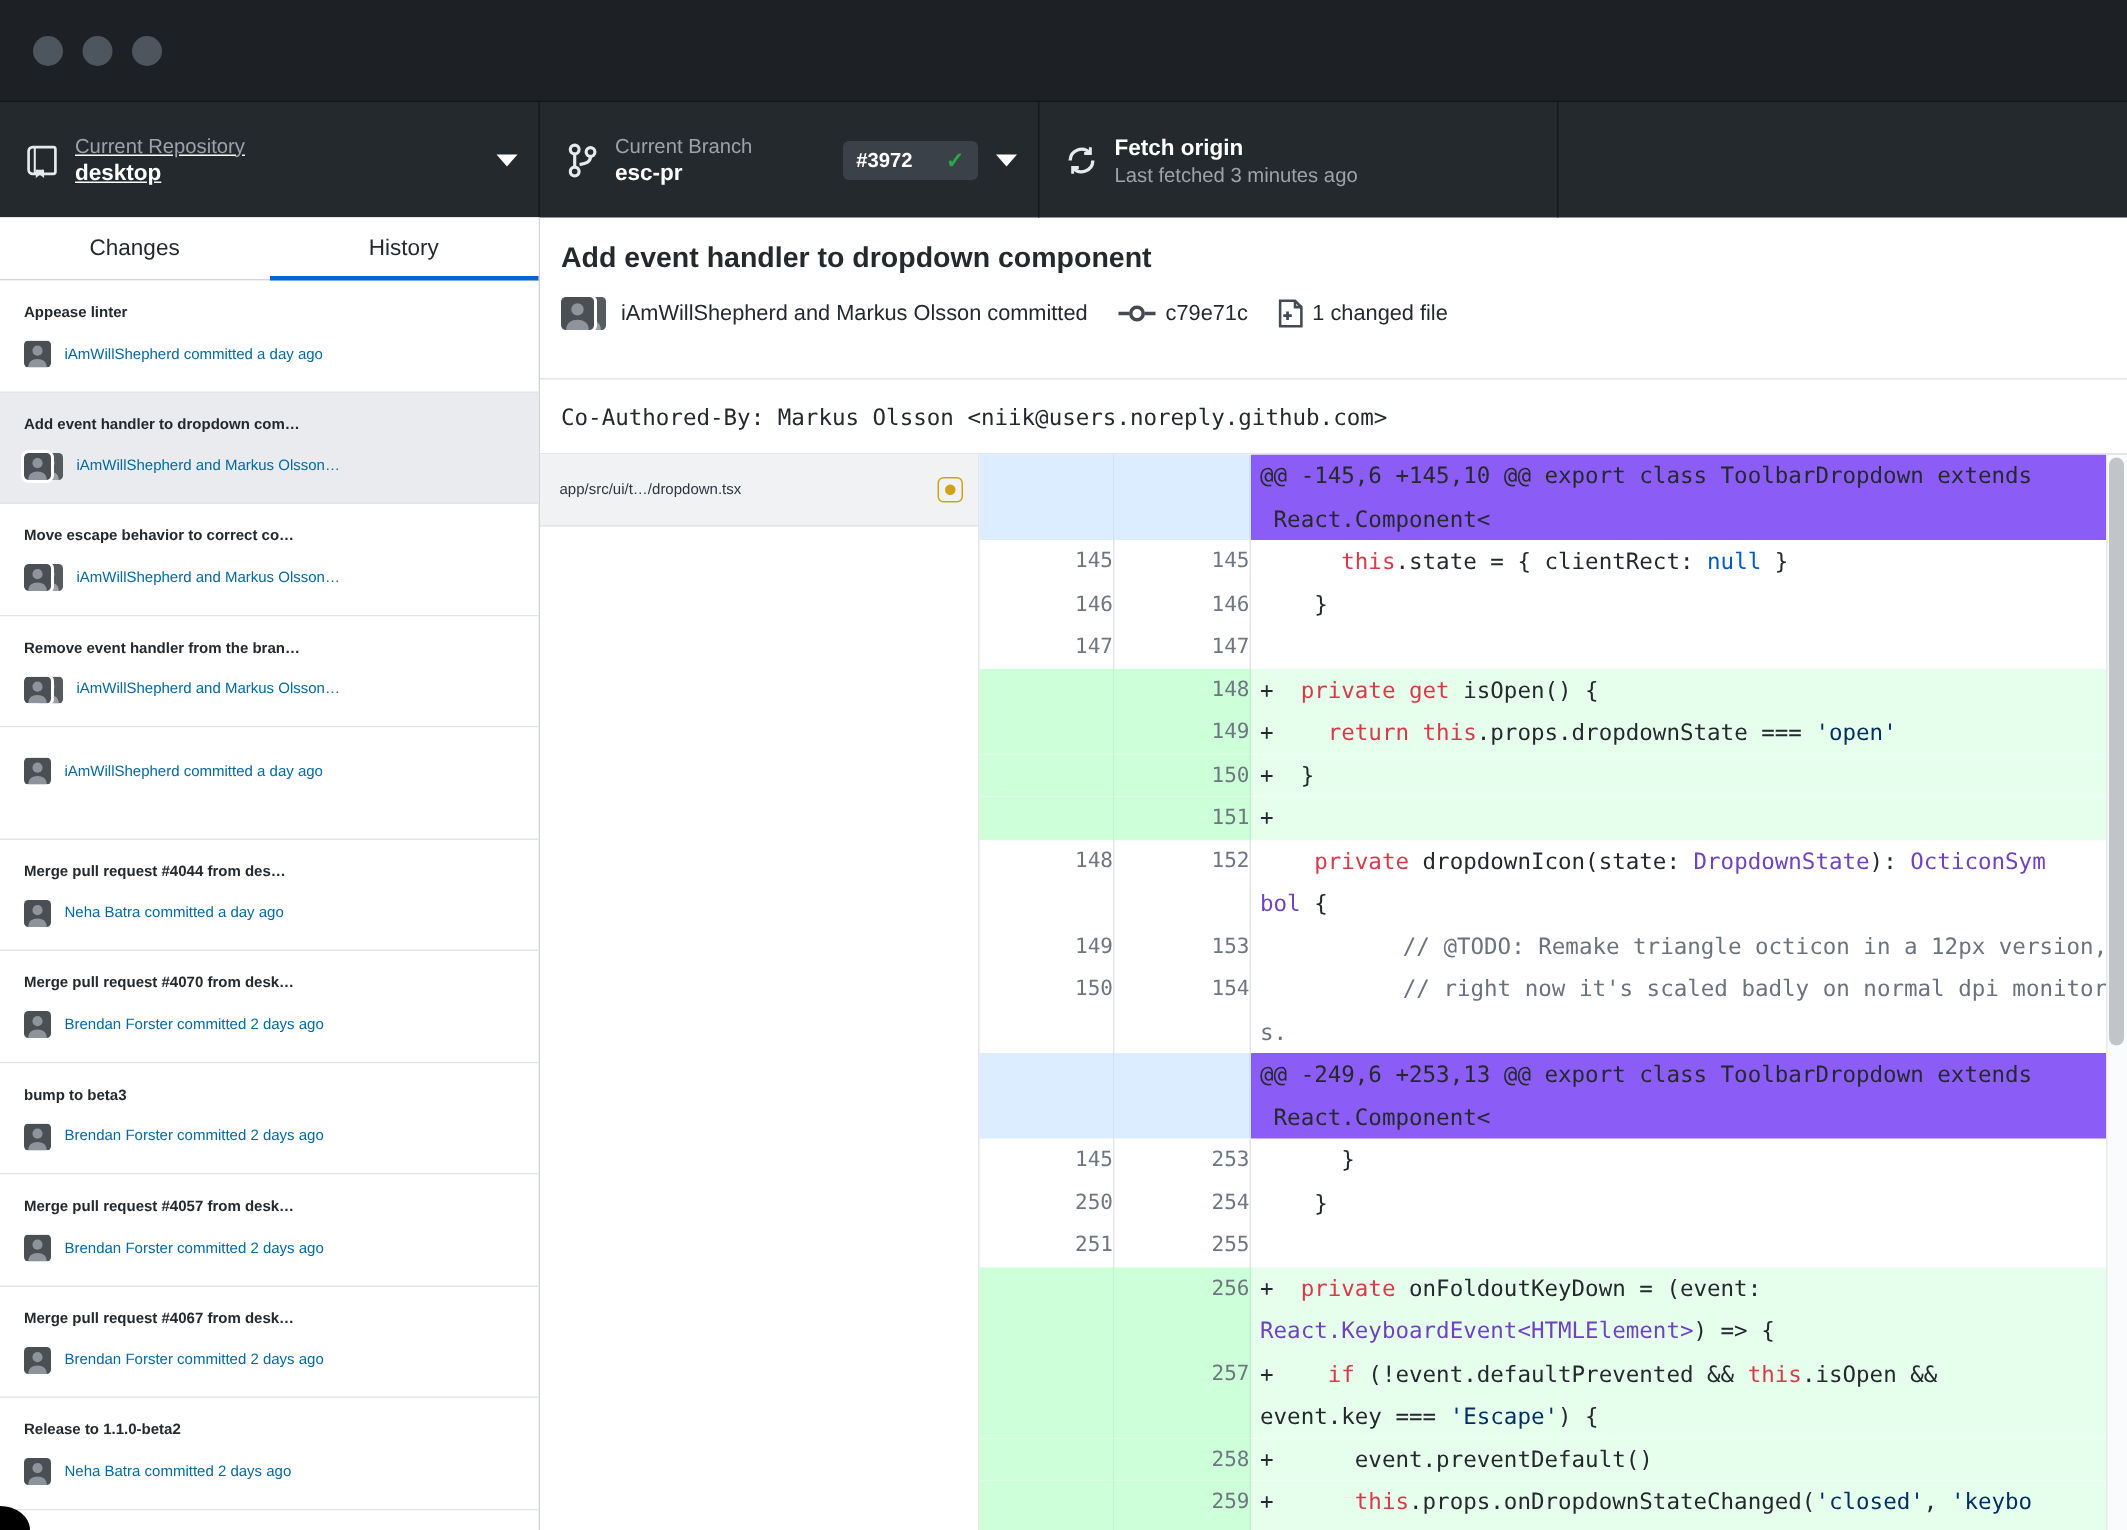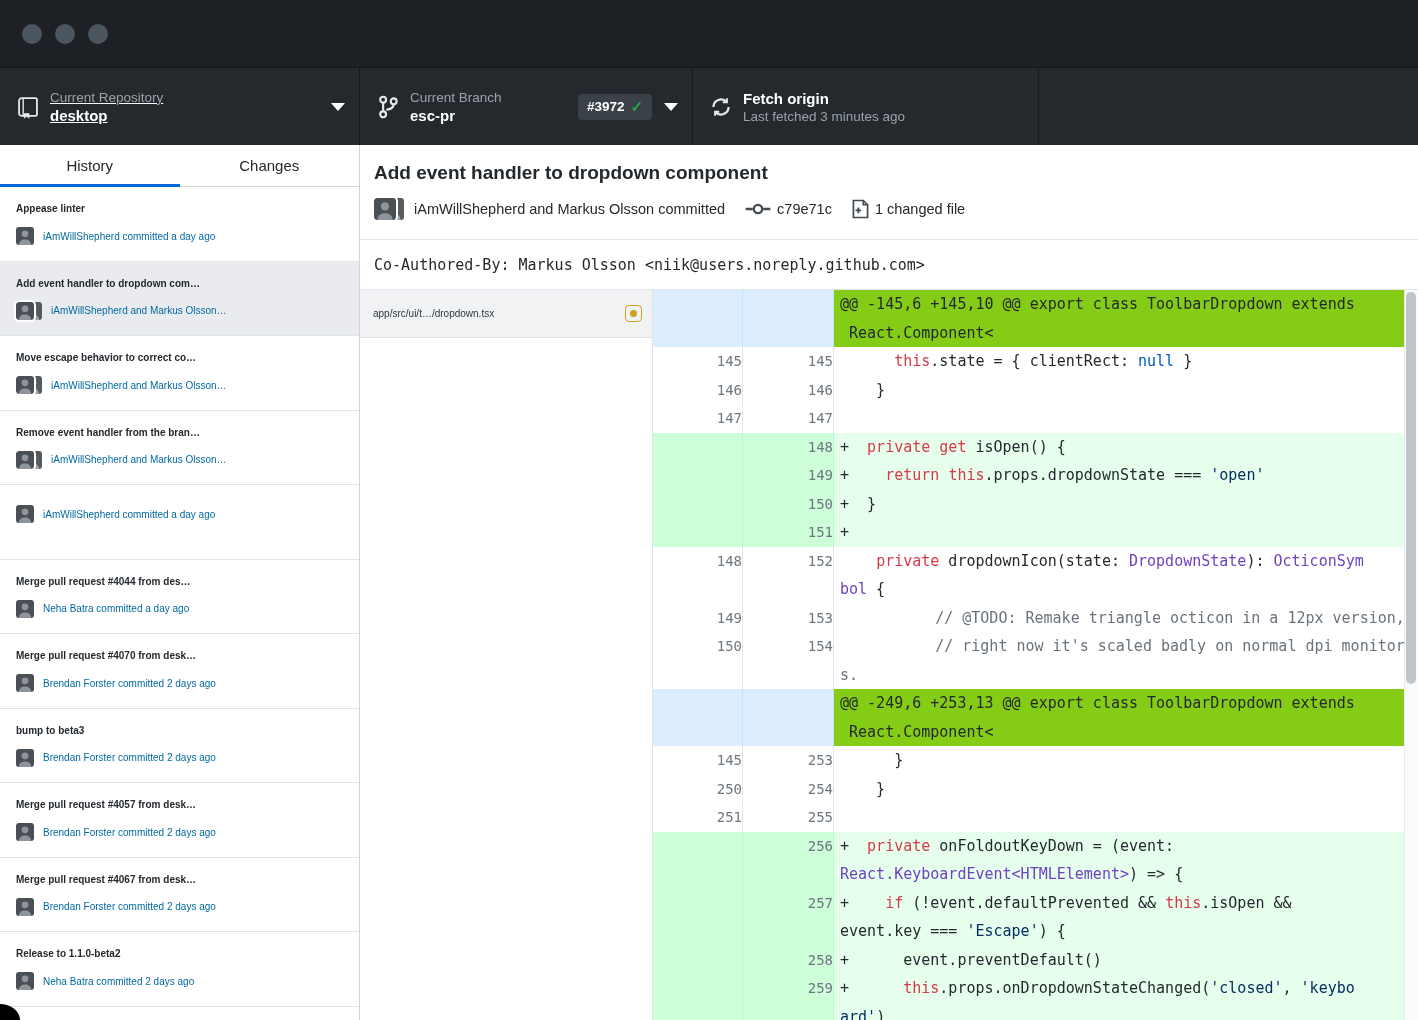--- a/index.html
+++ b/index.html
@@ -20,21 +20,21 @@
   .tb-section.repo { width:360px;text-decoration:underline; }
   .tb-section.branch { width:333px; }
   .tb-section.fetch { width:346px; }
   .tb-icon { flex:0 0 auto; width:24px; margin-right:10px; display:flex; align-items:center; justify-content:center; }
   .tb-text { flex:1 1 auto; min-width:0; }
   .tb-label { font-size:13.5px; color:#9ba2a9; line-height:17px; }
   .tb-value { font-size:15px; font-weight:bold; color:#fff; line-height:19px; }
   .chevron { flex:0 0 auto; width:0; height:0; border-left:7px solid transparent;
     border-right:7px solid transparent; border-top:8px solid #fff; margin-left:12px; }
   .pr-badge { flex:0 0 auto; background:#3b4148; border-radius:4px; padding:4px 9px; font-size:13.5px;
-    font-weight:bold; color:#fff; display:flex; align-items:center; gap:6px; margin-left:10px; }
+    font-weight:bold; color:#fff; display:flex; align-items:center; gap:22px; margin-left:10px; }
   .pr-badge .check { color:#28a745; font-weight:bold; font-size:15px; }
 
   
   .content { flex:1 1 auto; display:flex; min-height:0; }
 
   
   .sidebar { width:360px; flex:0 0 auto; border-right:1px solid #d1d5da; display:flex; flex-direction:column; background:#fff; }
   .tabs { height:42px; flex:0 0 auto; display:flex; border-bottom:1px solid #d1d5da; }
   .tab { flex:1; background:#fff; border:none; font-family:inherit; font-size:15px; color:#24292e; cursor:pointer; position:relative; }
   .tab.active::after { content:""; position:absolute; left:0; right:0; bottom:-1px; height:3px; background:#0366d6; }
@@ -47,21 +47,21 @@
   .avatars.double { width:26px; }
   .avatar { position:absolute; top:0; left:0; width:18px; height:18px; border-radius:3px; overflow:hidden; display:block; }
   .avatar.back { left:8px; }
   .avatars.double .avatar.front { outline:2px solid #fff; }
   .avatar svg { display:block; }
   .c-meta-text { font-size:10px; color:#0369a1; white-space:nowrap; overflow:hidden; }
   .corner-blob { position:absolute; left:0; bottom:0; width:20px; height:16px; background:#000; border-top-right-radius:100%; }
 
   
   .main { flex:1 1 auto; display:flex; flex-direction:column; min-width:0; }
-  .commit-header { height:95px; flex:0 0 auto; padding:15px 24px 0 14px; border-bottom:1px solid #e1e4e8; }
+  .commit-header { height:108px; flex:0 0 auto; padding:15px 24px 0 14px; border-bottom:1px solid #e1e4e8; }
   .commit-title { font-size:19px; font-weight:bold; color:#24292e; line-height:25px; }
   .commit-meta { display:flex; align-items:center; margin-top:13px; font-size:14.5px; color:#24292e; }
   .commit-meta .avatars { height:22px; width:22px; margin-right:10px; }
   .commit-meta .avatars.double { width:30px; }
   .commit-meta .avatar { width:22px; height:22px; }
   .meta-item { display:flex; align-items:center; margin-right:20px; }
   .meta-icon { margin-right:6px; display:flex; align-items:center; }
   .coauthor-bar { height:50px; flex:0 0 auto; display:flex; align-items:center; padding-left:14px;
     border-bottom:1px solid #e1e4e8; font-family:"DejaVu Sans Mono", monospace; font-size:15px; color:#24292e; }
 
@@ -77,21 +77,21 @@
 
   .diff { flex:1 1 auto; overflow:hidden; font-family:"DejaVu Sans Mono", monospace; font-size:15px; line-height:28.5px; }
   .diff-row { display:flex; align-items:stretch; }
   .cell-old, .cell-new { flex:0 0 auto; width:90px; text-align:right; color:#6e7781;
     font-size:14px; border-right:1px solid #e1e4e8; }
   .cell-new { width:91px; }
   .cell-code { flex:1 1 auto; min-width:0; padding-left:6px; white-space:pre; overflow:hidden; color:#24292e; min-height:28.5px; }
   .diff-row.add .cell-old, .diff-row.add .cell-new { background:#cdffd8; border-right-color:#bef5cb; }
   .diff-row.add .cell-code { background:#e6ffed; }
   .diff-row.hunk .cell-old, .diff-row.hunk .cell-new { background:#dbedff; border-right-color:#c8e1ff; }
-  .diff-row.hunk .cell-code { background:#84cc16; }
+  .diff-row.hunk .cell-code { background:#8b5cf6; }
   .tok-k { color:#d73a49; }
   .tok-t { color:#6f42c1; }
   .tok-s { color:#032f62; }
   .tok-n { color:#005cc5; }
   .tok-c { color:#6a737d;margin-left:41px; }
   .tok-h { color:#24292e; }
 
   .v-scrollbar { position:absolute; top:0; right:0; bottom:0; width:14px; background:#fafbfc;
     border-left:1px solid #e8eaec; }
   .v-thumb { position:absolute; top:2px; right:2px; width:10px; height:392px; border-radius:6px; background:#c1c4c8; }
@@ -158,22 +158,22 @@
         <div class="tb-value">Fetch origin</div>
         <div class="tb-label">Last fetched 3 minutes ago</div>
       </span>
     </button>
   </div>
 
   <div class="content">
 
     <aside class="sidebar">
       <div class="tabs">
+        <button class="tab">Changes</button>
         <button class="tab active">History</button>
-        <button class="tab">Changes</button>
       </div>
       <div class="commit-list">
   <div class="commit-item">
     <div class="c-title">Appease linter</div>
     <div class="c-meta">
       <span class="avatars">
 
         <span class="avatar front">
           <svg width="18" height="18" viewBox="0 0 16 16">
                     <rect width="16" height="16" fill="#4a4f54"></rect>

